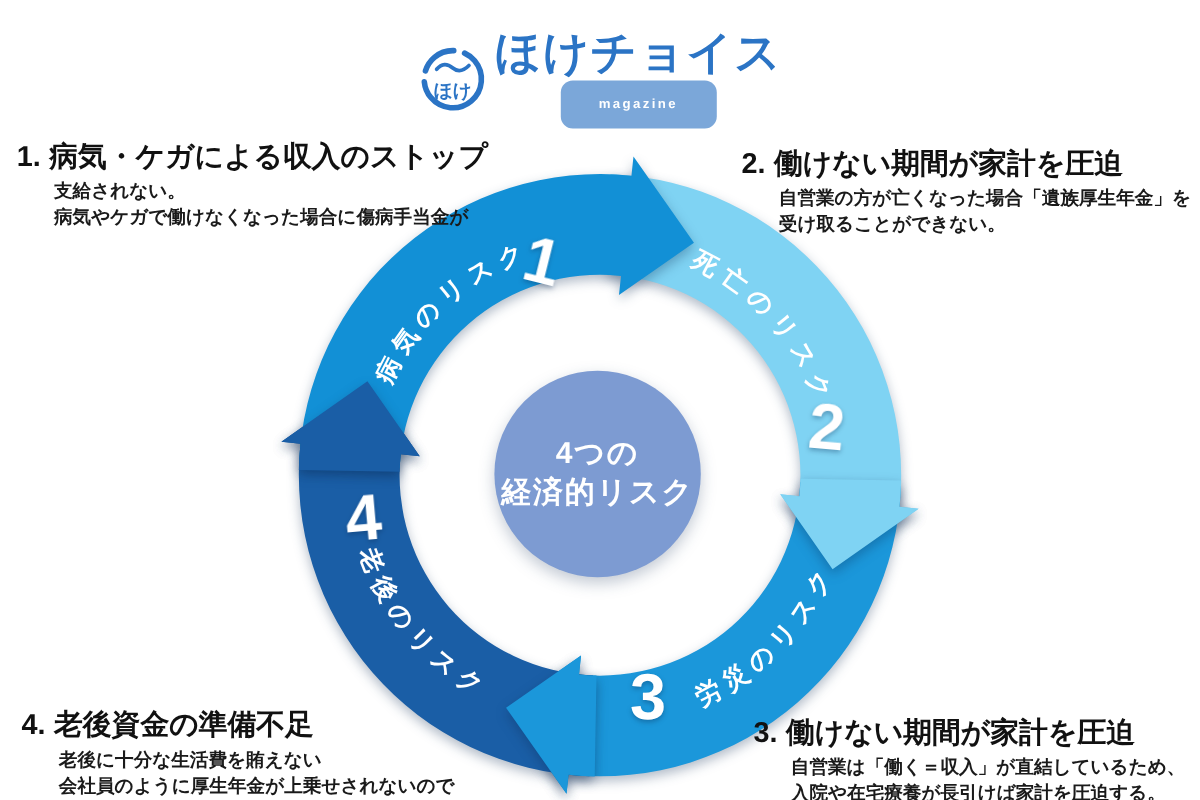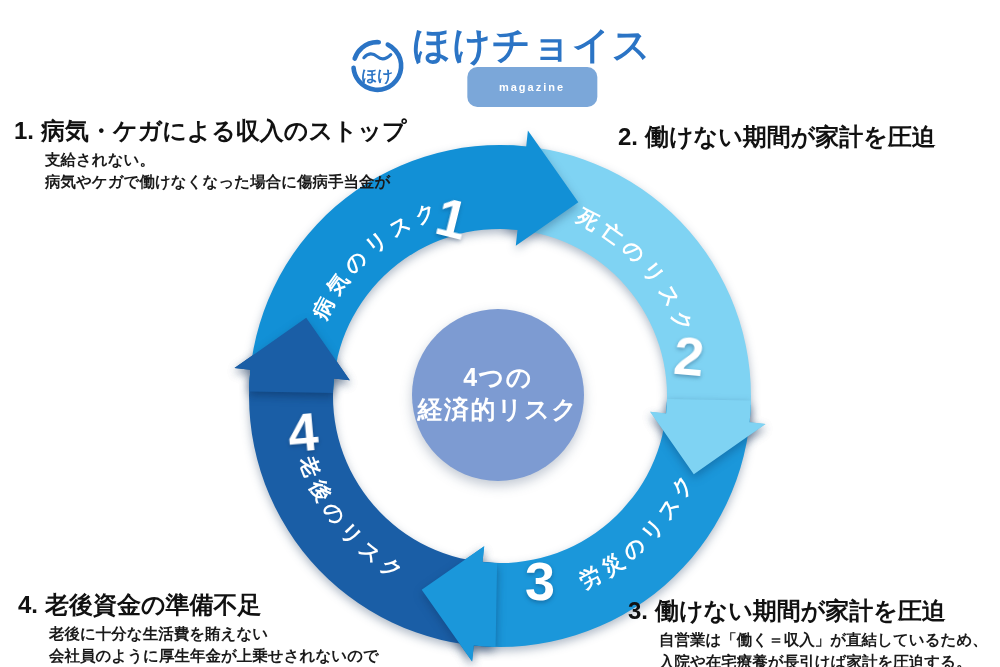--- a/index.html
+++ b/index.html
@@ -82,20 +82,24 @@
       <div>支給されない。</div>
       <div>病気やケガで働けなくなった場合に傷病手当金が</div>
     </div>
   </div>
 
   <div class="risk-block rb2">
     <div class="risk-head">
       <span>2.</span>
       <span>働けない期間が家計を圧迫</span>
     </div>
+    <div class="risk-desc">
+      <div>自営業の方が亡くなった場合「遺族厚生年金」を</div>
+      <div>受け取ることができない。</div>
+    </div>
   </div>
 
   <div class="risk-block rb3">
     <div class="risk-head">
       <span>3.</span>
       <span>働けない期間が家計を圧迫</span>
     </div>
     <div class="risk-desc">
       <div>自営業は「働く＝収入」が直結しているため、</div>
       <div>入院や在宅療養が長引けば家計を圧迫する。</div>

